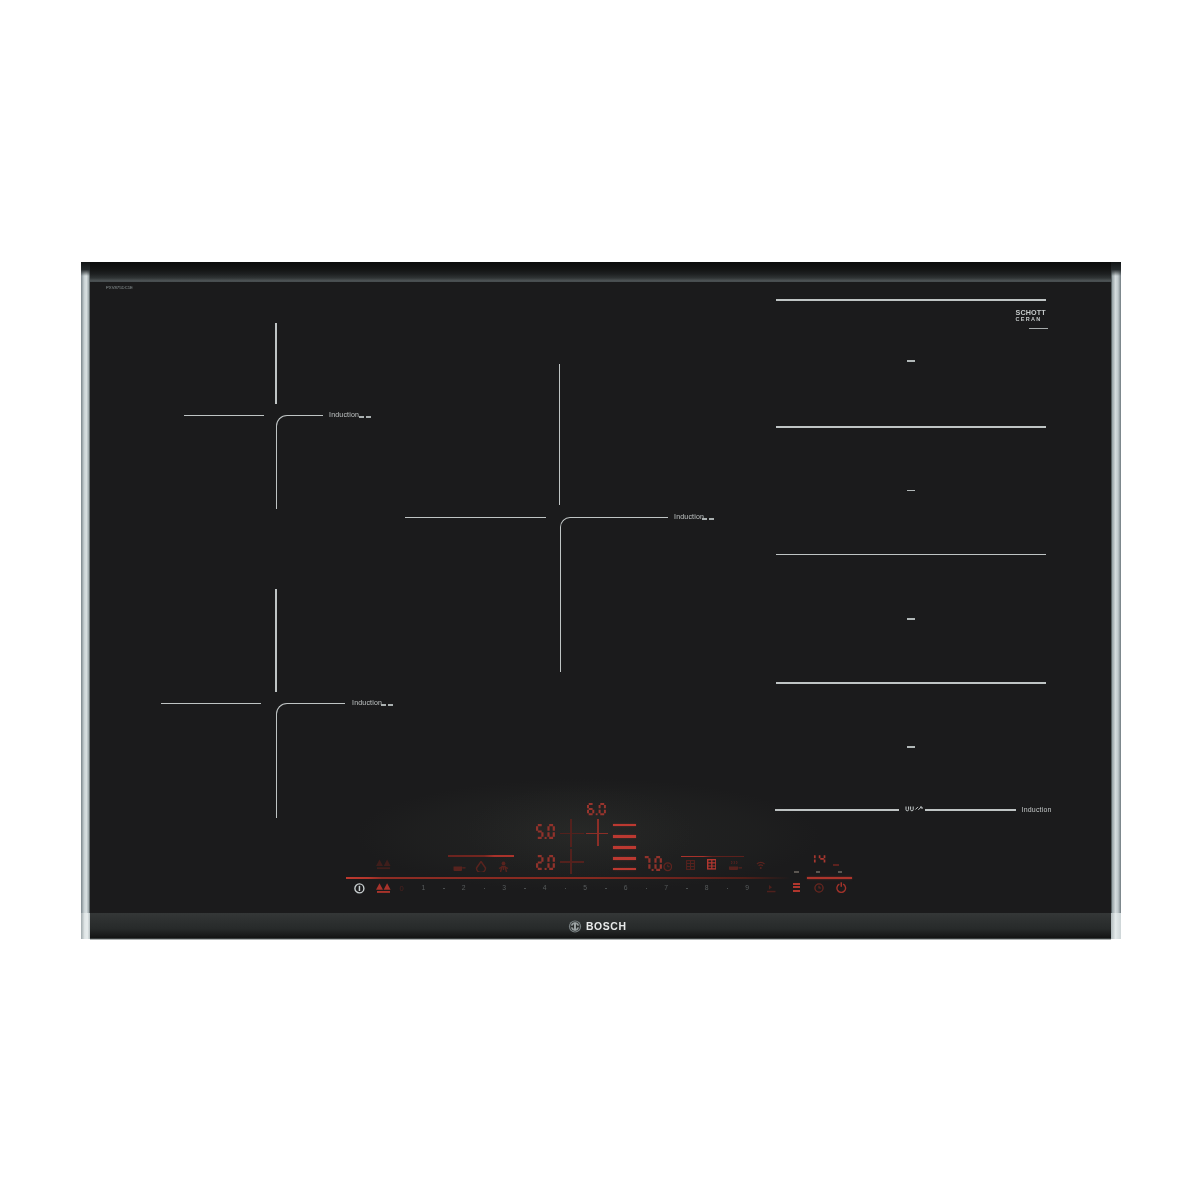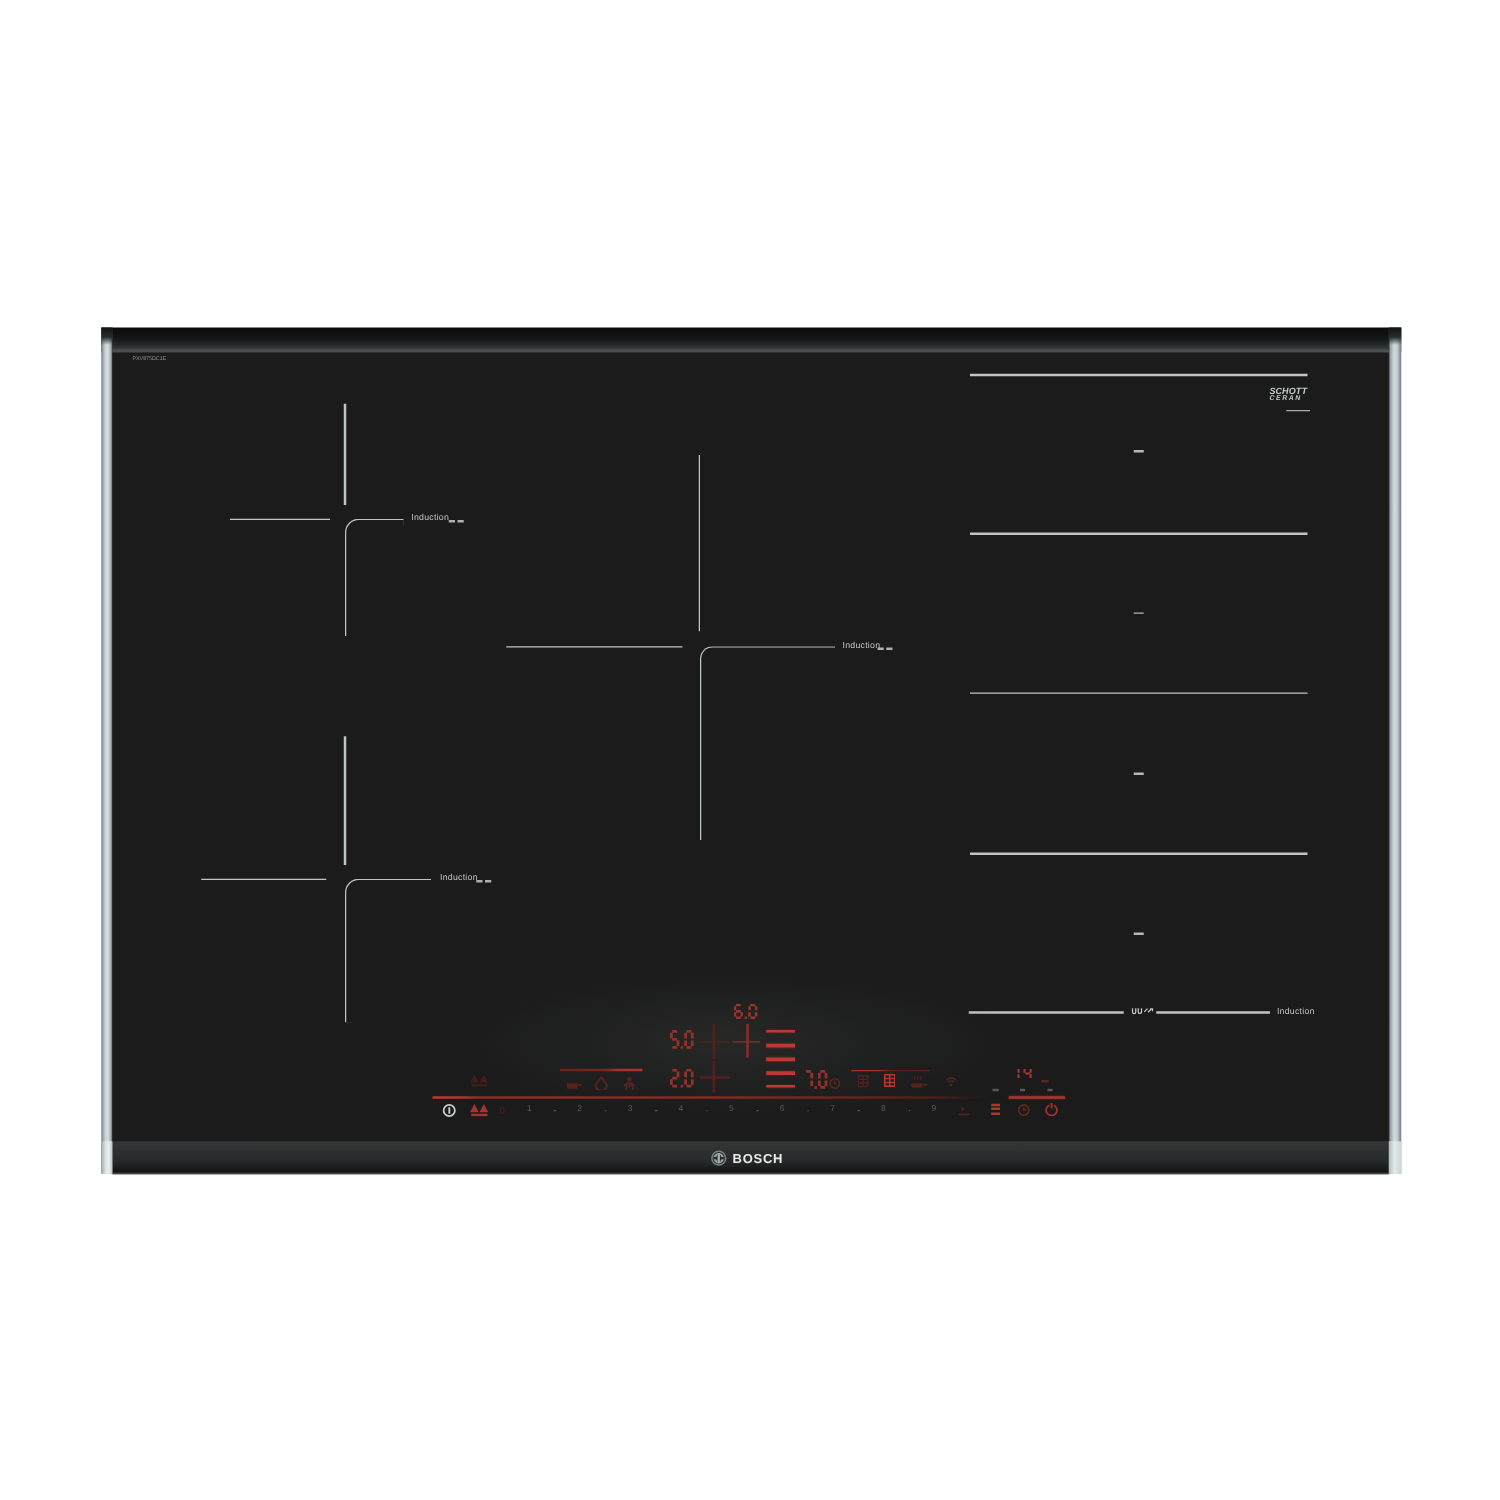--- a/index.html
+++ b/index.html
@@ -30,21 +30,21 @@
   <div class="abs" style="z-index:3;left:1111px;top:262px;width:10px;height:14px;background:linear-gradient(180deg,#111415 0%,#272c2e 55%,rgba(39,44,46,0) 100%);"></div>
 
   <div class="abs" style="z-index:1;left:81px;top:262px;width:1040px;height:20px;background:linear-gradient(180deg,#0a0b0b 0%,#121313 35%,#1e2021 60%,#303435 80%,#4e5456 94%,#454b4d 100%);"></div>
 
   <div class="abs" style="left:90px;top:913px;width:1021px;height:26px;background:linear-gradient(180deg,#343737 0%,#2c2f2f 35%,#272a2a 60%,#1b1d1d 82%,#101111 100%);"></div>
 
   <div class="abs" style="left:90px;top:938px;width:1021px;height:1.5px;background:#5c6364;opacity:0.5;"></div>
 
   <div class="abs" style="left:105.5px;top:284.5px;width:40px;height:7px;color:#8e9798;font-size:5.6px;letter-spacing:0px;transform:scale(0.76);transform-origin:0 0;">PXV875DC1E</div>
 
-  <div class="abs" style="left:1015.5px;top:310px;width:34px;height:22px;color:#c6cbcb;font-style:italic;">
+  <div class="abs" style="left:1015.5px;top:310px;width:34px;height:22px;color:#c6cbcb;">
      <div style="font-size:7.2px;font-weight:bold;letter-spacing:0.1px;line-height:6.8px;">SCHOTT</div>
      <div style="font-size:5.5px;font-weight:bold;letter-spacing:1.3px;line-height:5.2px;">CERAN</div>
      <div style="position:absolute;left:13px;top:18px;width:19px;height:1px;background:#a6abab;"></div>
   </div>
 
   <div class="abs" style="left:568px;top:919px;width:60px;height:15px;">
     <svg width="60" height="15" viewBox="0 0 60 15">
       <circle cx="7" cy="7.5" r="6.1" fill="#777f81"></circle>
       <circle cx="7" cy="7.5" r="4.9" fill="#2a2d2d"></circle>
       <circle cx="7" cy="7.5" r="4.2" fill="#9aa1a2"></circle>

